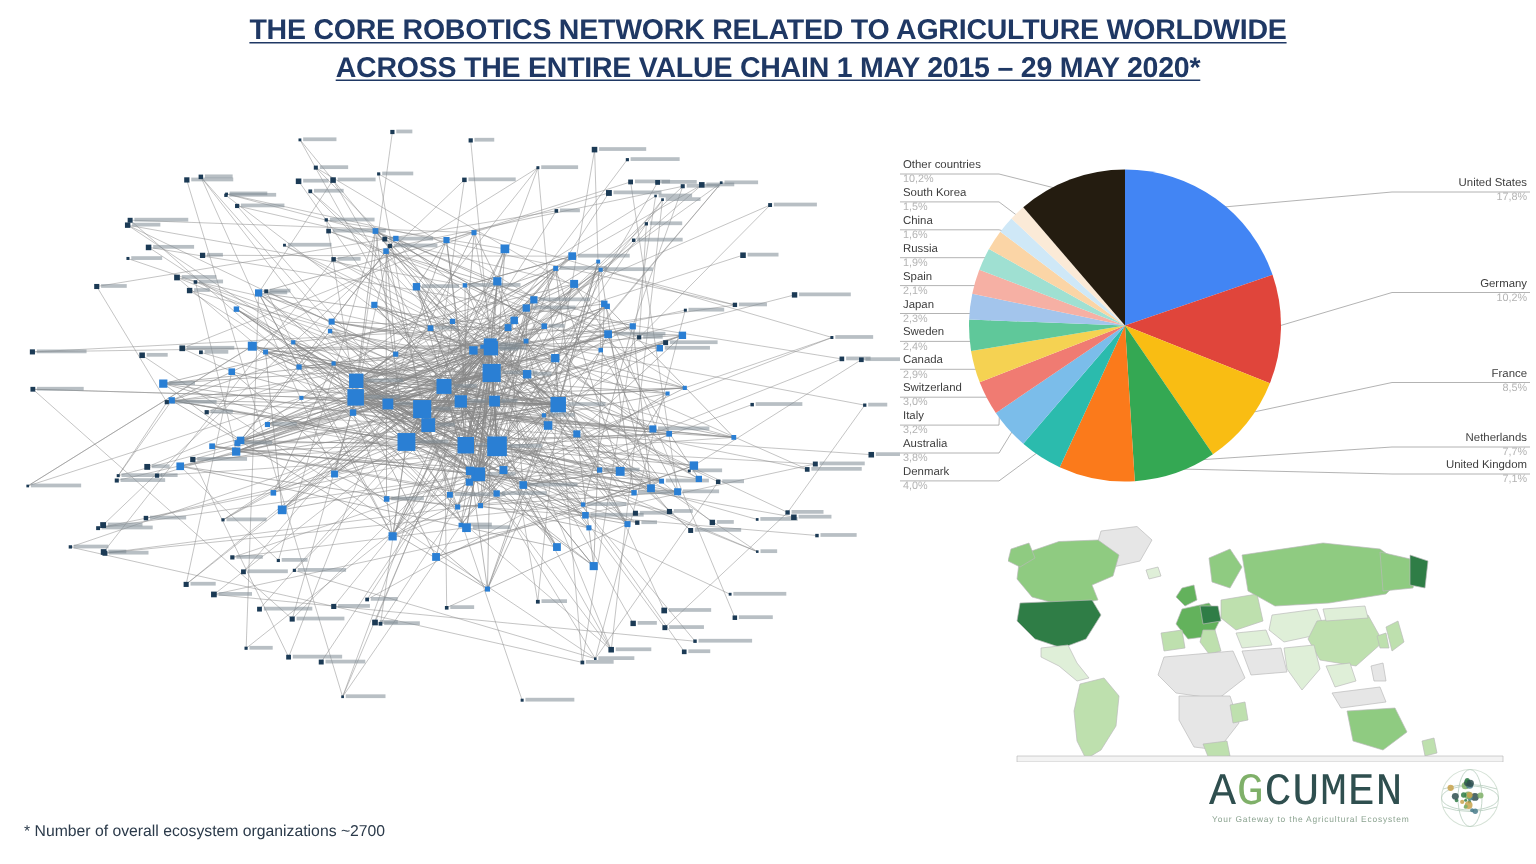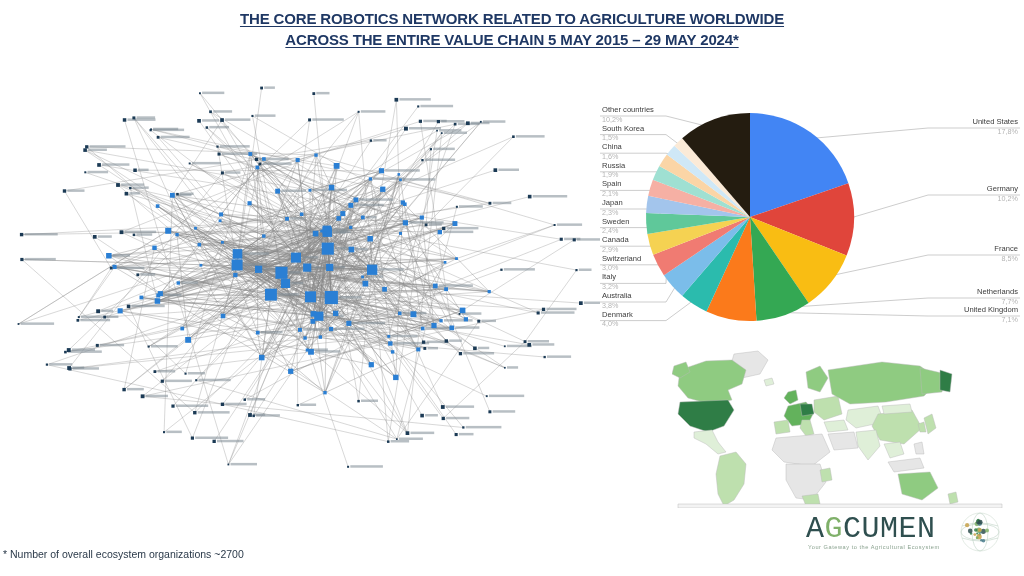--- a/index.html
+++ b/index.html
@@ -19,21 +19,21 @@
 
   
   #title-block {
     position: absolute;
     top: 8px; left: 0; width: 1024px;
     text-align: center;
     line-height: 1.32;
   }
   .title-line {
     display: inline-block;
-    font-size: 15px;
+    font-size: 19px;
     font-weight: bold;
     letter-spacing: -0.15px;
     color: #1F3864;
     text-decoration: underline;
     text-underline-offset: 2px;
     text-decoration-thickness: 1px;
     white-space: nowrap;
   }
 
   
@@ -67,21 +67,21 @@
   #map-panel {
     position: absolute;
     left: 672px; top: 348px;
     width: 336px; height: 160px;
   }
   #map-svg { display: block; width: 336px; height: 160px; }
 
   
   #footnote {
     position: absolute;
-    left: 3px; bottom: 16px;
+    left: 16px; bottom: 16px;
     font-size: 10.5px;
     color: #2b3a4a;
     white-space: nowrap;
   }
 
   
   #logo-panel {
     position: absolute;
     right: 22px; bottom: 12px;
     width: 196px; height: 56px;
@@ -110,21 +110,21 @@
     width: 44px; height: 44px;
   }
 </style>
 </head>
 <body>
 
 <div id="slide">
 
   <div id="title-block">
     <div class="title-line">THE CORE ROBOTICS NETWORK RELATED TO AGRICULTURE WORLDWIDE</div><br>
-    <div class="title-line">ACROSS THE ENTIRE VALUE CHAIN 5 MAY 2015 – 29 MAY 2024*</div>
+    <div class="title-line">ACROSS THE ENTIRE VALUE CHAIN 1 MAY 2015 – 29 MAY 2020*</div>
   </div>
 
   <div id="network-panel">
     <svg id="network-svg" viewBox="0 0 600 400">
       <g id="net-edges" stroke="#5a5a5a" stroke-width="0.38" fill="none" opacity="0.72">
           <line x1="307.2" y1="189.6" x2="258.5" y2="191.3" stroke-width="0.55"></line>
           <line x1="307.2" y1="189.6" x2="326.9" y2="151.9" stroke-width="0.55"></line>
           <line x1="307.2" y1="189.6" x2="281.4" y2="194.7" stroke-width="0.55"></line>
           <line x1="307.2" y1="189.6" x2="296.0" y2="179.6" stroke-width="0.55"></line>
           <line x1="307.2" y1="189.6" x2="237.1" y2="186.9" stroke-width="0.55"></line>

